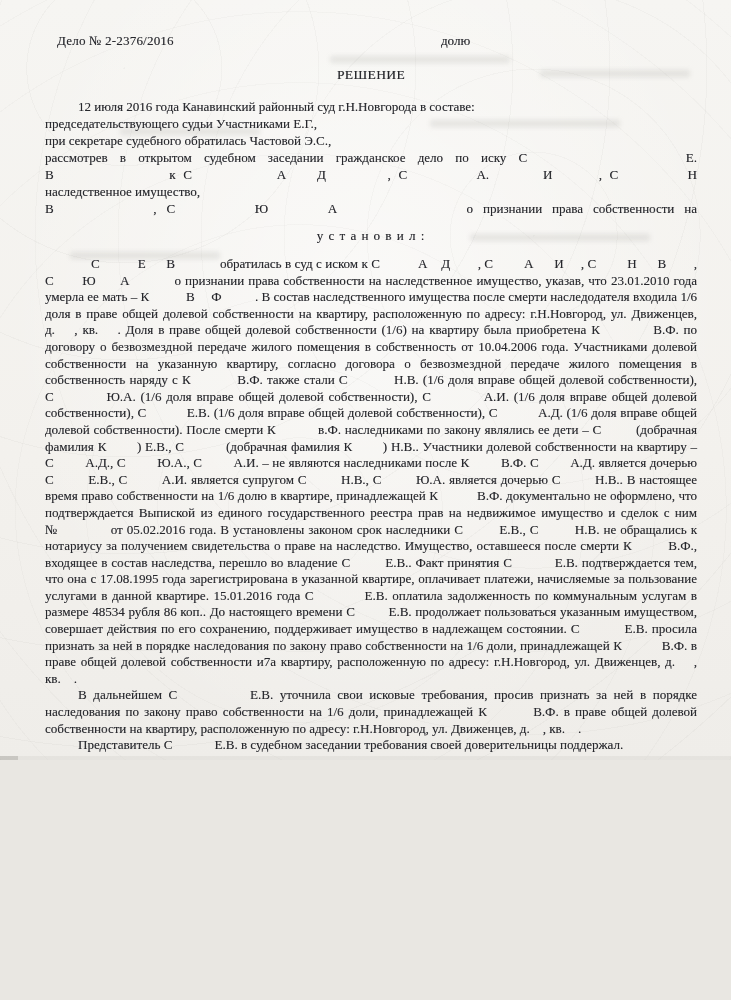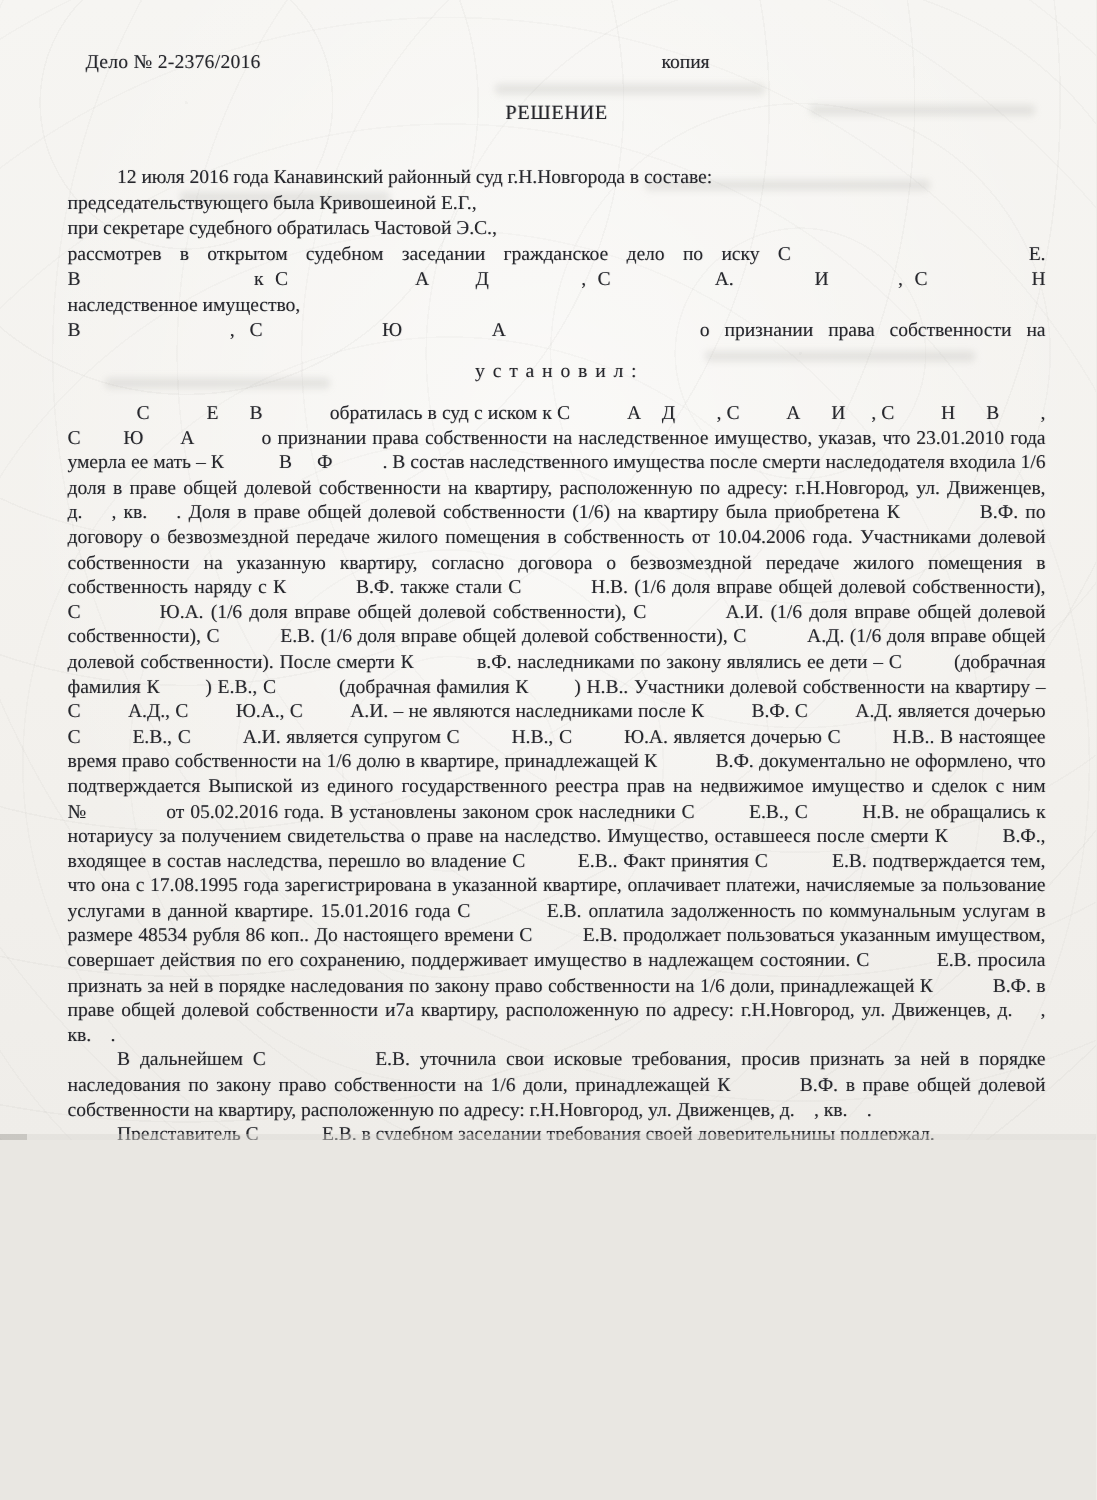--- a/index.html
+++ b/index.html
@@ -41,21 +41,21 @@
   .copy-label { position: absolute; left: 396px; top: 0; }
   .title-block {
     margin-top: 17px;
     text-align: center;
     font-weight: normal;
     font-size: 13.5px;
     line-height: 15px;
     letter-spacing: 0.4px;
     text-shadow: 0.4px 0.4px 0.6px rgba(40,40,48,0.4);
   }
-  .intro { margin-top: 27px; line-height: 17px; }
+  .intro { margin-top: 16px; line-height: 17px; }
   .line.indent { text-indent: 33px; }
   .line.j { text-align: justify; text-align-last: justify; }
   .section-heading {
     margin-top: 11px;
     margin-bottom: 12px;
     text-align: center;
     font-size: 13px;
     letter-spacing: 1px;
     text-shadow: 0.3px 0.3px 0.6px rgba(40,40,48,0.35);
   }
@@ -141,30 +141,30 @@
   <div class="bleed" style="left:120px; top:128px; width:140px; height:7px;"></div>
   <div class="bleed" style="left:470px; top:234px; width:180px; height:7px;"></div>
   <div class="bleed" style="left:70px; top:252px; width:150px; height:7px;"></div>
   <div class="bleed" style="left:300px; top:930px; width:120px; height:8px;"></div>
   <div class="bleed" style="left:60px; top:945px; width:90px; height:8px;"></div>
 
   <div class="content">
 
     <div class="header-row">
       <span class="case-number">Дело № 2-2376/2016</span>
-      <span class="copy-label">копия</span>
+      <span class="copy-label">долю</span>
     </div>
 
     <div class="title-block">
       <div>РЕШЕНИЕ</div>
     </div>
 
     <div class="intro body-text">
       <div class="line indent">12 июля 2016 года Канавинский районный суд г.Н.Новгорода в составе:</div>
-      <div class="line">председательствующего была Кривошеиной Е.Г.,</div>
+      <div class="line">председательствующего судьи Участниками Е.Г.,</div>
       <div class="line">при секретаре судебного обратилась Частовой Э.С.,</div>
       <div class="line j">рассмотрев в открытом судебном заседании гражданское дело по иску С&nbsp;&nbsp;&nbsp;&nbsp;&nbsp;&nbsp;&nbsp;&nbsp;&nbsp;&nbsp;&nbsp;&nbsp; Е.</div>
       <div class="line j">В&nbsp;&nbsp;&nbsp;&nbsp;&nbsp;&nbsp;&nbsp;&nbsp;&nbsp;&nbsp;&nbsp;&nbsp;&nbsp;&nbsp; к С&nbsp;&nbsp;&nbsp;&nbsp;&nbsp;&nbsp;&nbsp;&nbsp;&nbsp;&nbsp; А&nbsp;&nbsp;&nbsp; Д&nbsp;&nbsp;&nbsp;&nbsp;&nbsp;&nbsp;&nbsp;&nbsp;, С&nbsp;&nbsp;&nbsp;&nbsp;&nbsp;&nbsp;&nbsp;&nbsp; А.&nbsp;&nbsp;&nbsp;&nbsp;&nbsp;&nbsp; И&nbsp;&nbsp;&nbsp;&nbsp;&nbsp;&nbsp;, С&nbsp;&nbsp;&nbsp;&nbsp;&nbsp;&nbsp;&nbsp;&nbsp; Н</div>
       <div class="line">наследственное имущество,</div>
       <div class="line j">В&nbsp;&nbsp;&nbsp;&nbsp;&nbsp;&nbsp;&nbsp;&nbsp;&nbsp;&nbsp;, С&nbsp;&nbsp;&nbsp;&nbsp;&nbsp;&nbsp;&nbsp; Ю&nbsp;&nbsp;&nbsp;&nbsp;&nbsp; А&nbsp;&nbsp;&nbsp;&nbsp;&nbsp;&nbsp;&nbsp;&nbsp;&nbsp;&nbsp;&nbsp;&nbsp; о признании права собственности на</div>
     </div>
 
     <div class="section-heading">у с т а н о в и л :</div>
 
     <div class="body-text">

